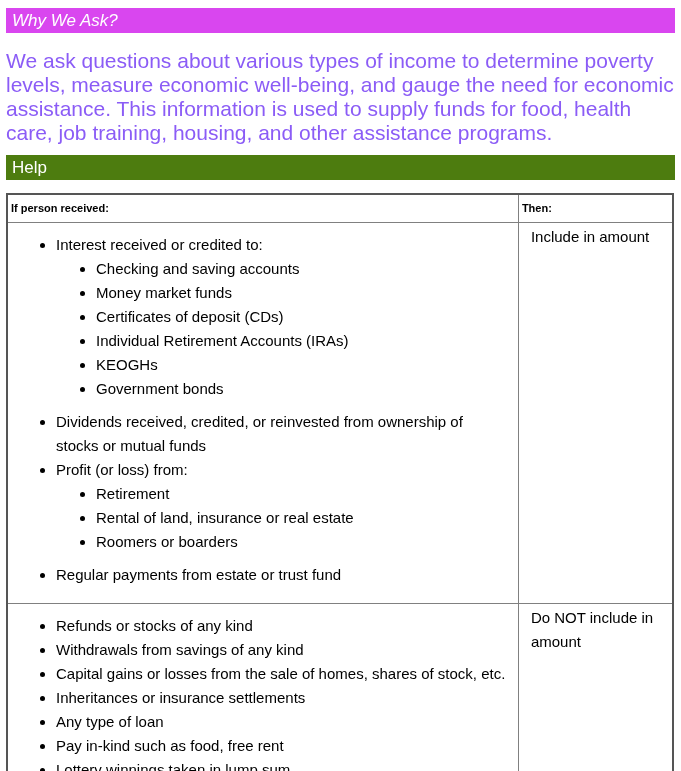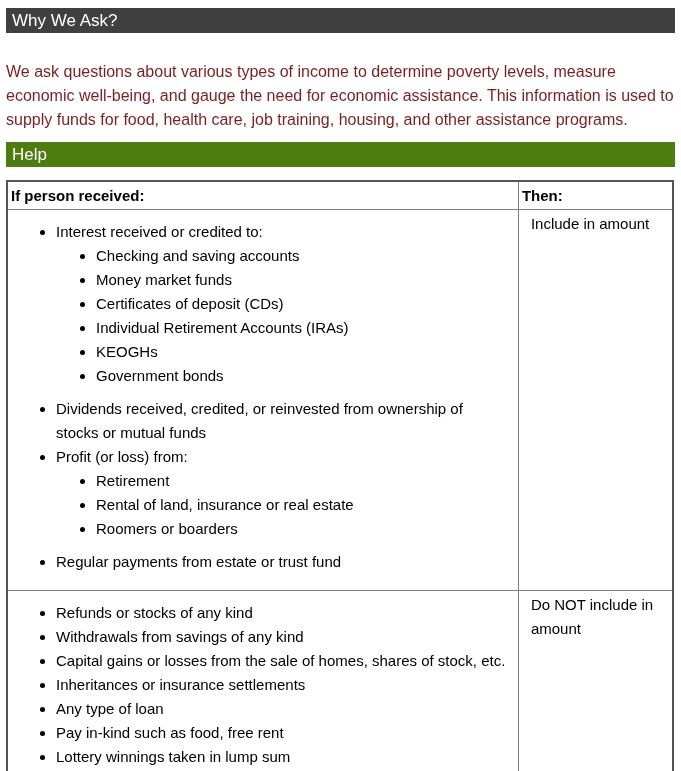--- a/index.html
+++ b/index.html
@@ -19,41 +19,41 @@
   .section-bar {
     background: #009879;
     color: #ffffff;
     font-size: 17px;
     line-height: 19px;
     padding: 3px 6px;
     height: 25px;
   }
   .bar-help { margin-top: 10px; margin-bottom: 13px; }
   .intro {
-    font-size: 16px;
+    font-size: 21px;
     line-height: 24px;
-    margin: 27px 0 10px 0;
-    color: #7f1d1d;
+    margin: 16px 0 10px 0;
+    color: #8b5cf6;
   }
   table.help-table {
     border-collapse: collapse;
     width: 668px;
     border: 2px solid #555555;
     font-size: 15px;
     line-height: 24px;
   }
   table.help-table th,
   table.help-table td {
     border: 1px solid #808080;
     vertical-align: top;
     text-align: left;
     padding: 2px 12px;
   }
   table.help-table th {
-    font-size: 15px;
+    font-size: 11px;
     font-weight: bold;
     padding: 4px 3px;
     line-height: 19px;
   }
   .col-if   { width: 513px; }
   .col-then { width: 155px; margin-top: 12px; }
   td.col-then { padding-top: 10px; }
   td.col-if ul {
     margin: 8px 0 14px 0;
     padding-left: 36px;
@@ -63,21 +63,21 @@
     margin: 0 0 9px 0;
     padding-left: 40px;
   }
   td.col-if li { margin: 0; }
 </style>
 </head>
 <body>
 
 <div class="page">
 
-  <div class="section-bar" style="background: #404040; color: rgb(255, 255, 255);">
+  <div class="section-bar" style="background: #d946ef; color: rgb(255, 255, 255); font-style: italic;">
     <span>Why We Ask?</span>
   </div>
 
   <p class="intro">We ask questions about various types of income to determine poverty levels, measure economic well-being, and gauge the need for economic assistance. This information is used to supply funds for food, health care, job training, housing, and other assistance programs.</p>
 
   <div class="section-bar bar-help" style="background: #4d7c0f; color: rgb(255, 255, 255);">
     <span>Help</span>
   </div>
 
   <table class="help-table">

